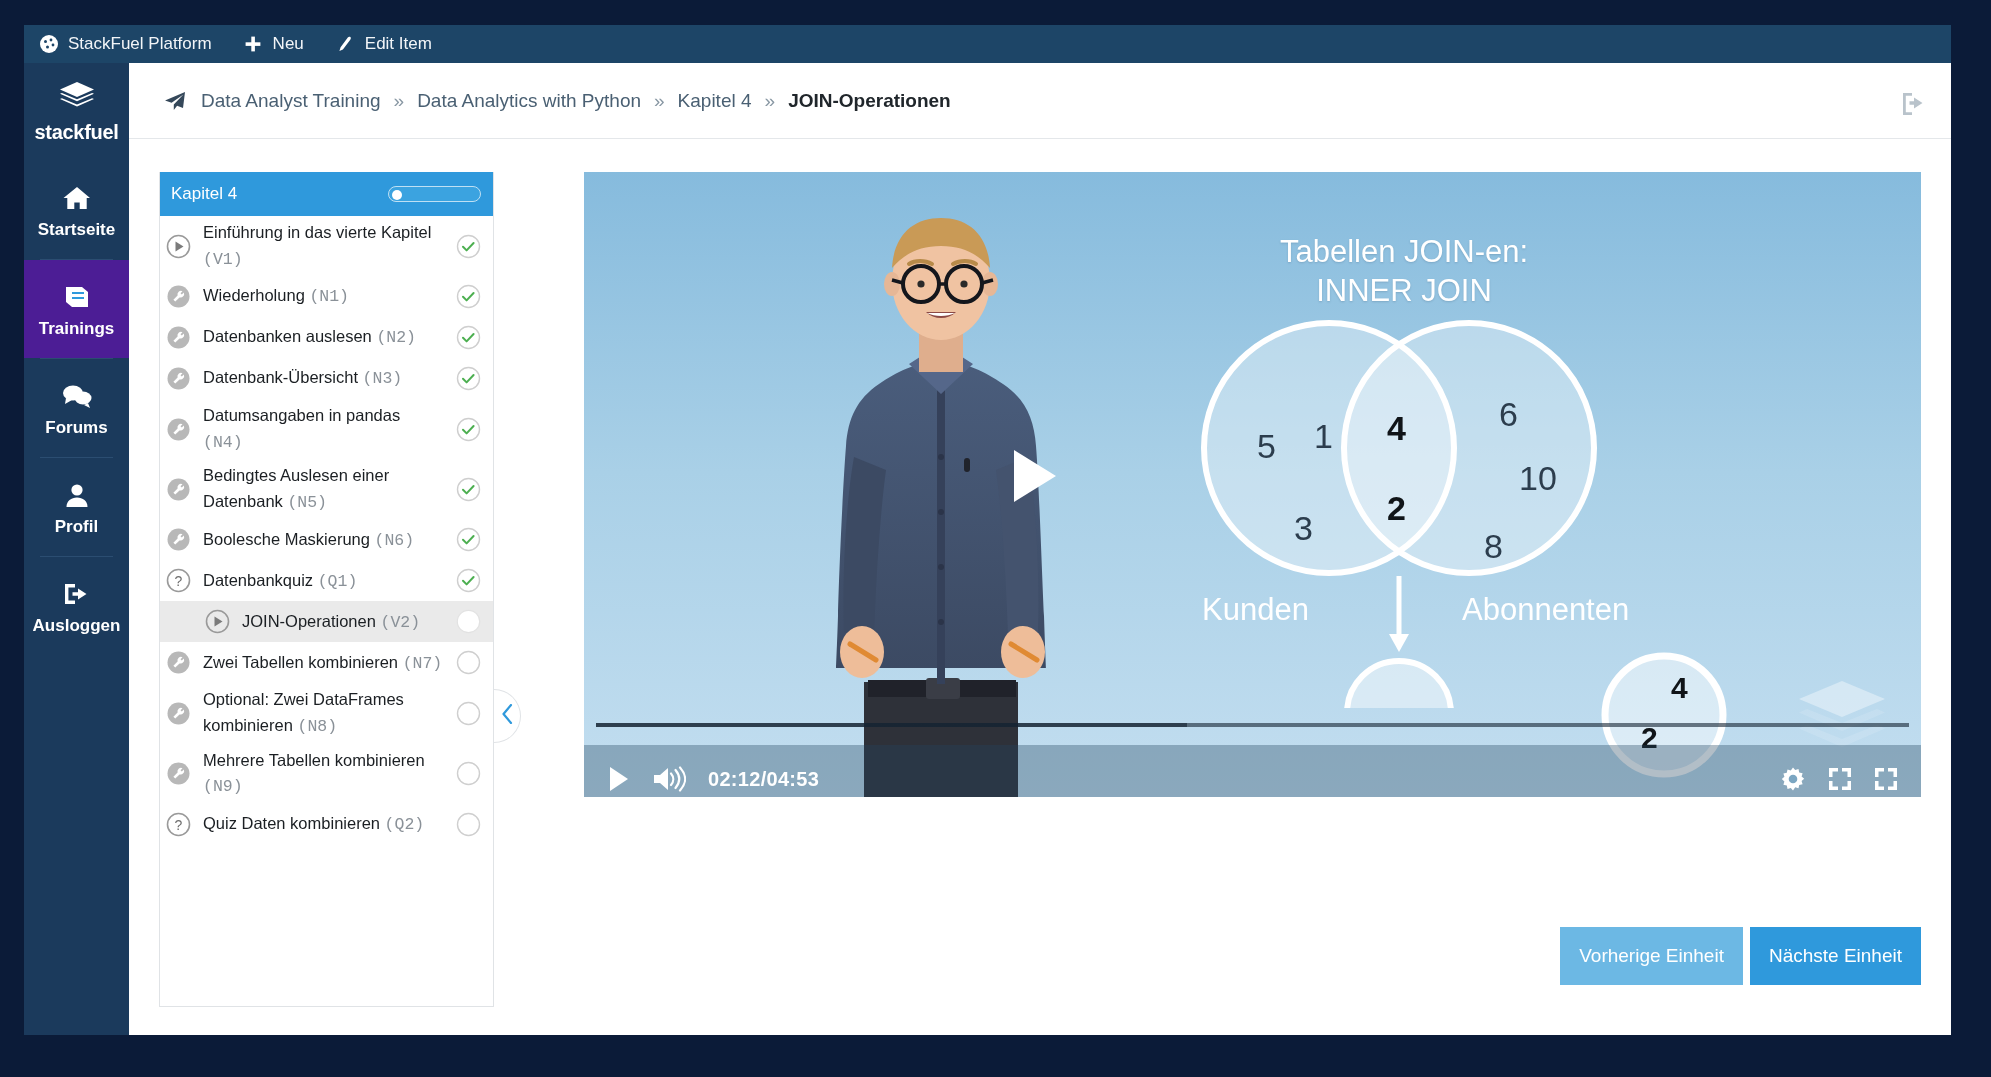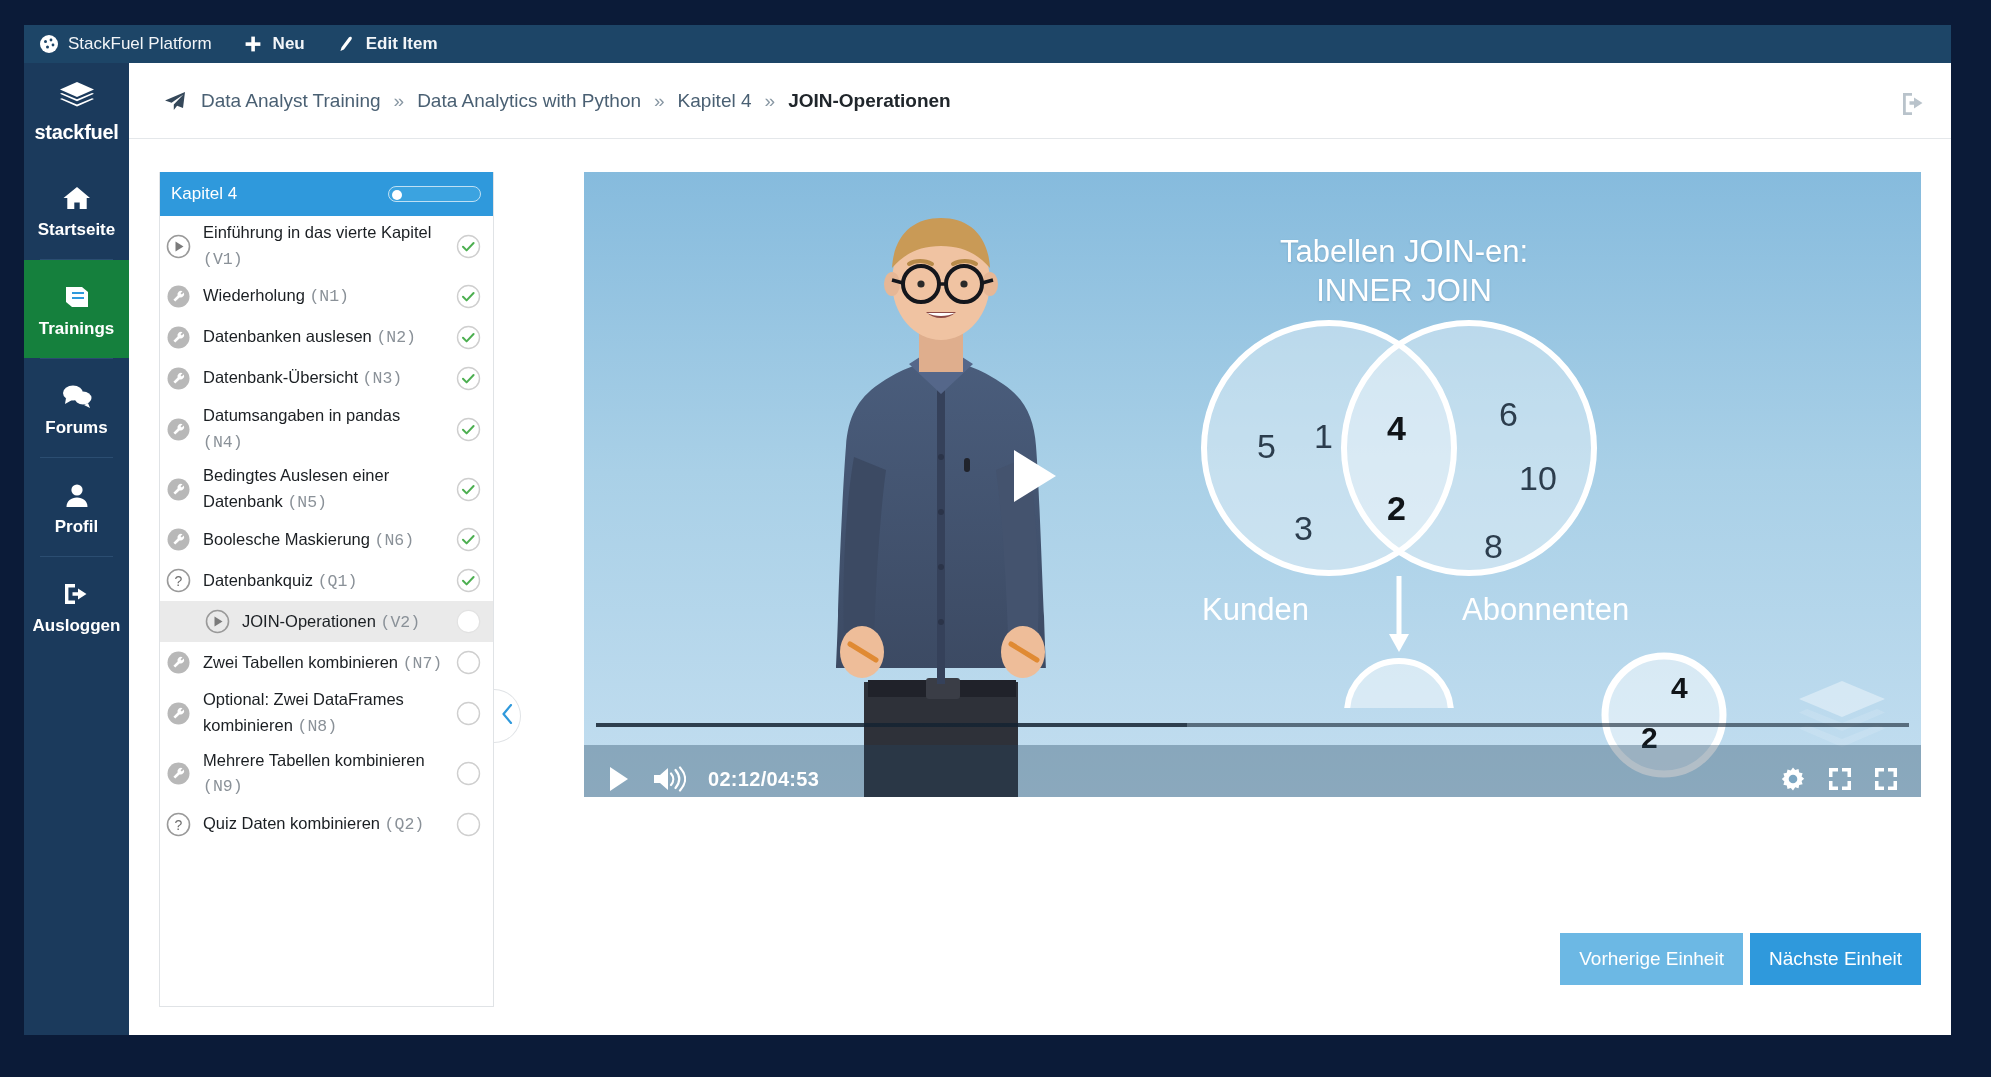--- a/index.html
+++ b/index.html
@@ -25,21 +25,21 @@
     display: flex; align-items: center;
     padding-left: 14px;
     gap: 0px;
   }
   .admin-item {
     display: flex; align-items: center; gap: 9px;
     color: #f2f5f8; font-size: 17px;
     padding: 0 17px 0 0; height: 38px;
     white-space: nowrap;
   }
-  .admin-item.spaced { padding-left: 14px; font-weight: bold; }
+  .admin-item.spaced { padding-left: 14px; }
   .admin-ico { display: inline-flex; align-items: center; justify-content: center; width: 21px; height: 21px; }
   .admin-ico svg { display:block; }
 
   
   .leftnav {
     position: absolute; left: 0; top: 38px;
     width: 105px; height: 972px;
     background: #1b3a5c;
   }
   .brand {
@@ -47,21 +47,21 @@
     align-items: center; justify-content: center; gap: 5px;
     color: #fff;
   }
   .brand-name { font-size: 20px; font-weight: bold; letter-spacing: -0.3px; }
   .nav-item {
     height: 98px; display: flex; flex-direction: column;
     align-items: center; justify-content: center; gap: 9px;
     color: #ffffff; font-size: 17px; font-weight: bold;
     cursor: pointer;
   }
-  .nav-item.active { background: #15803d; }
+  .nav-item.active { background: #4c1d95; }
   .nav-ico { width: 34px; height: 30px; display: flex; align-items: flex-end; justify-content: center; }
   .nav-sep { height: 1px; background: #2b4d71; margin: 0 16px; }
 
   
   .content {
     position: absolute; left: 105px; top: 38px;
     width: 1822px; height: 972px;
     background: #ffffff;
   }
   .crumbbar {
@@ -176,21 +176,21 @@
     position: absolute; right: 34px; bottom: 38px;
     opacity: .45; pointer-events: none;
   }
 
   
   .footbtns {
     position: absolute; right: 0; bottom: 22px;
     display: flex; gap: 7px;
   }
   .btn {
-    height: 52px; padding: 0 19px;
+    height: 58px; padding: 0 19px;
     display: flex; align-items: center; justify-content: center;
     color: #fff; font-size: 19px; cursor: pointer; border: none;
     font-family: "Liberation Sans", sans-serif;
   }
   .btn.prev { background: #6cb8e4; }
   .btn.next { background: #2f99dc; }
 </style>
 </head>
 <body>
 

